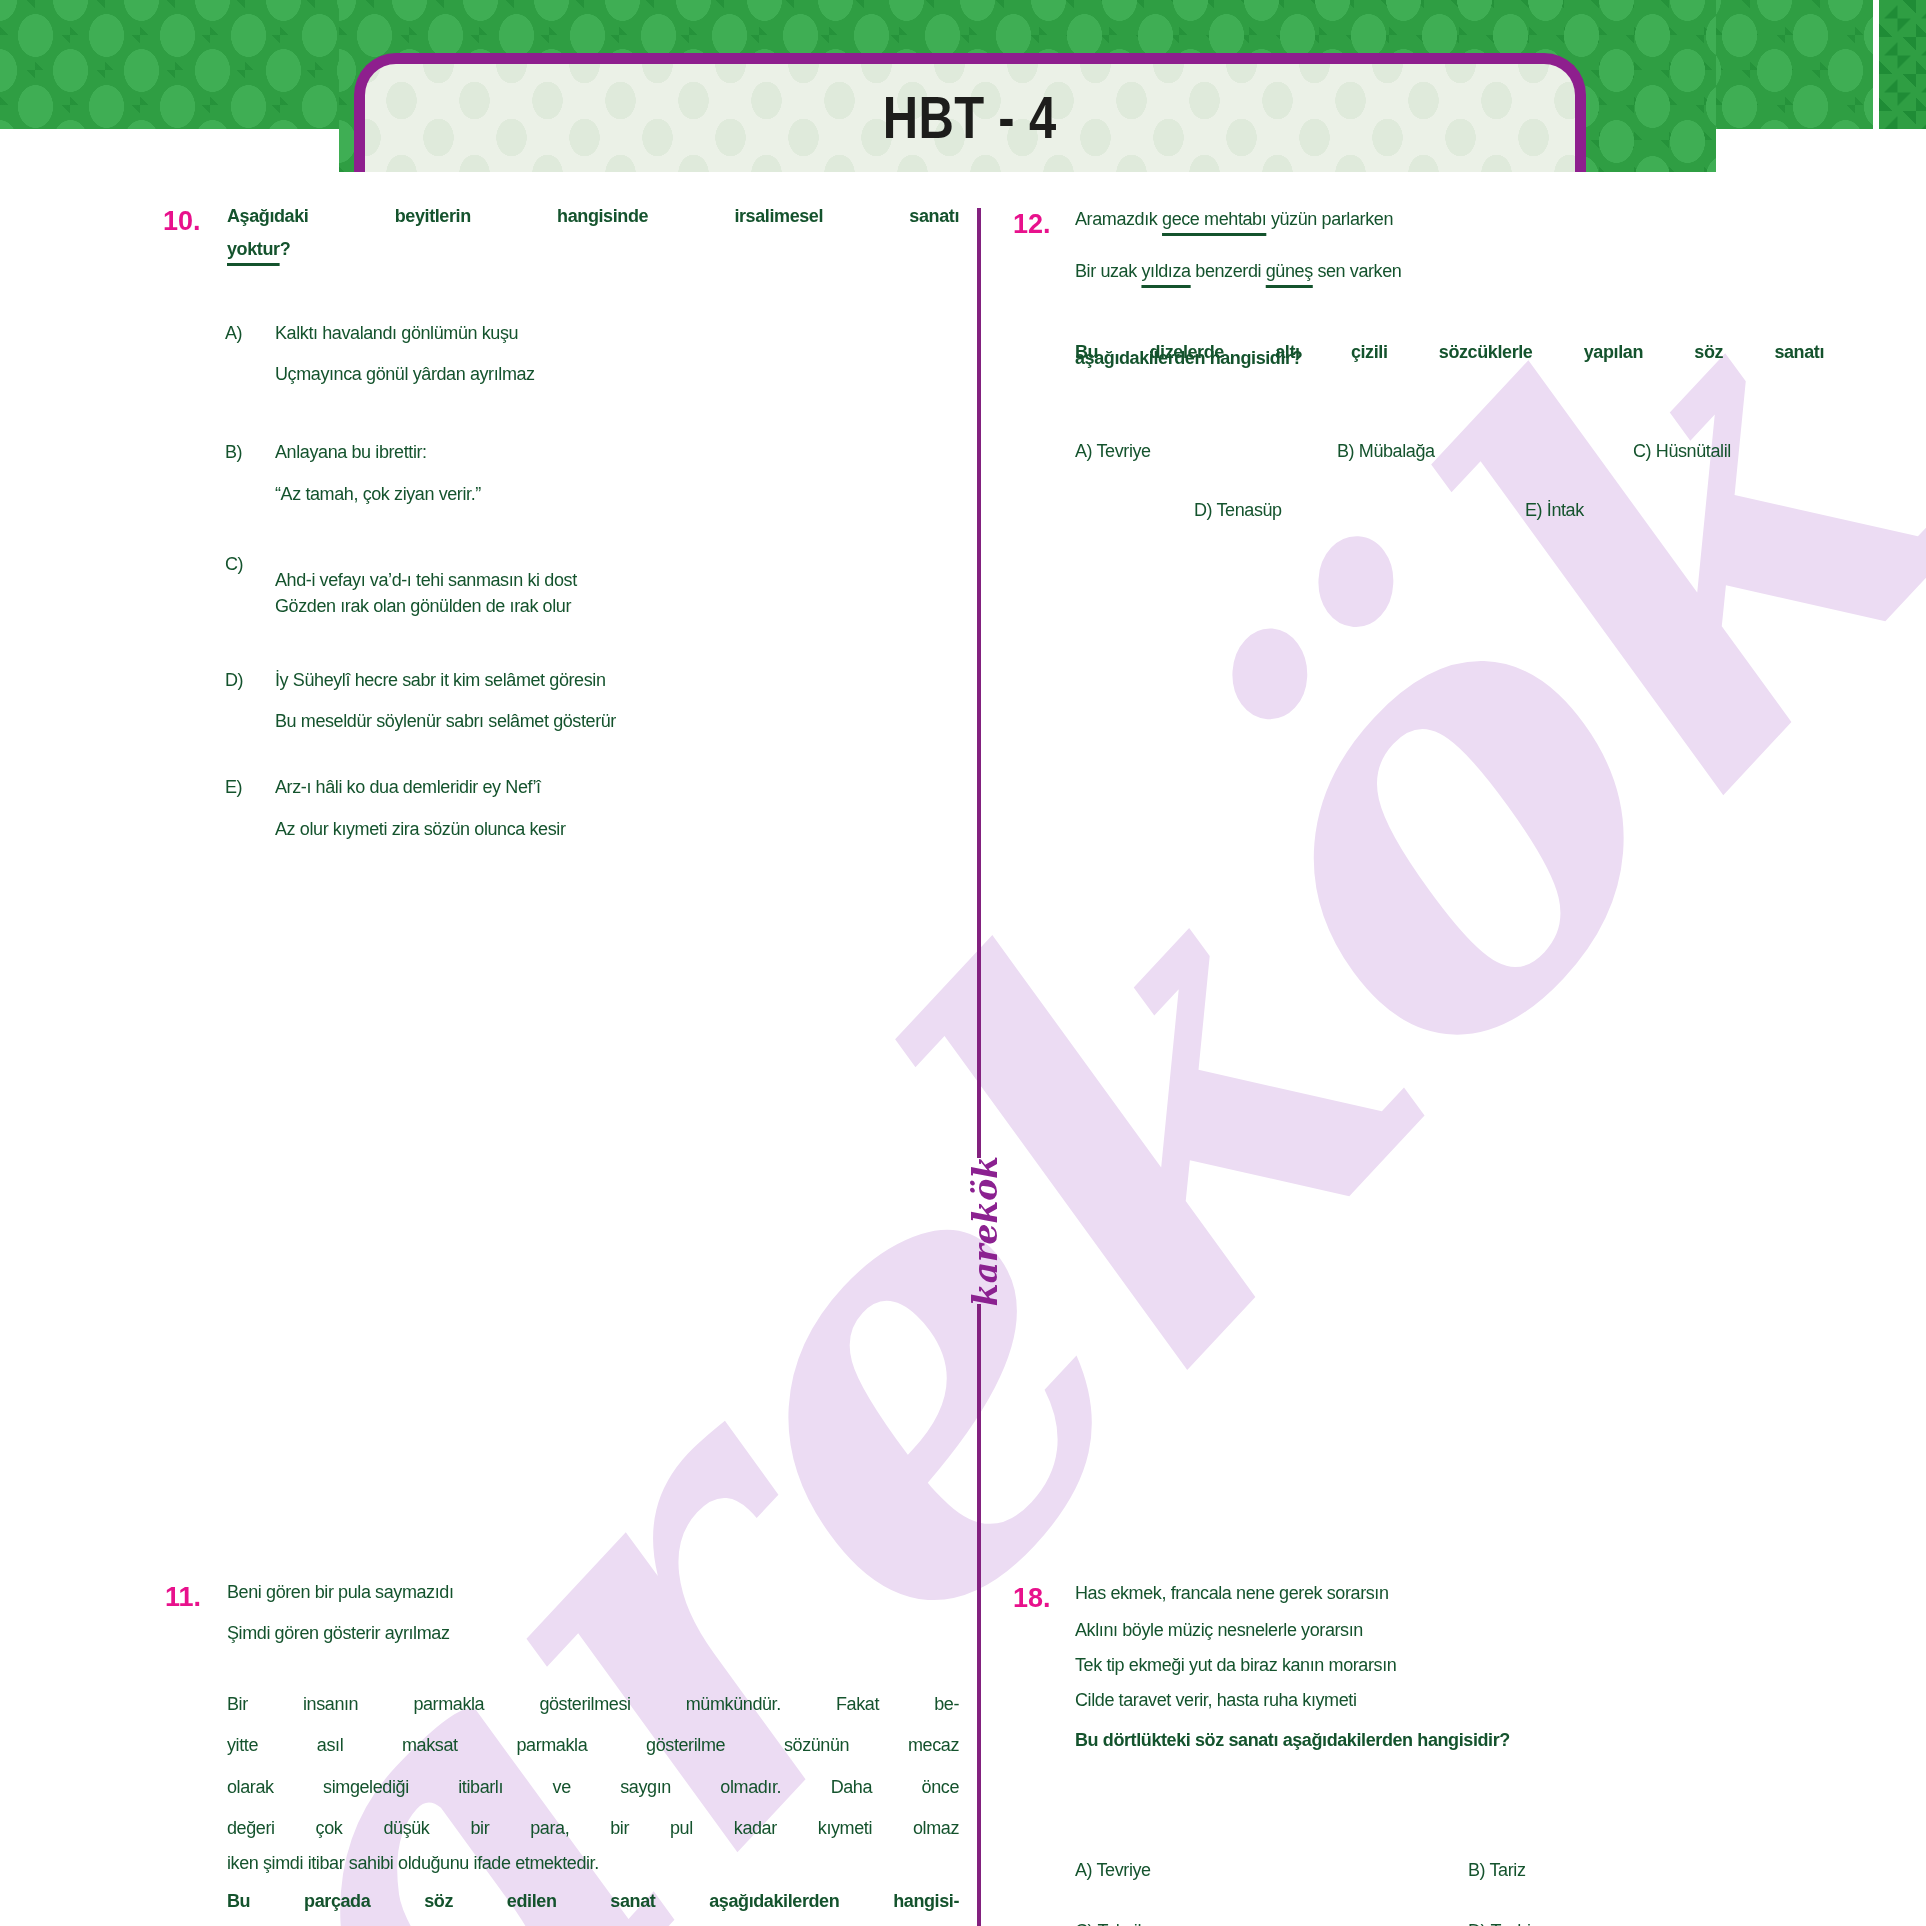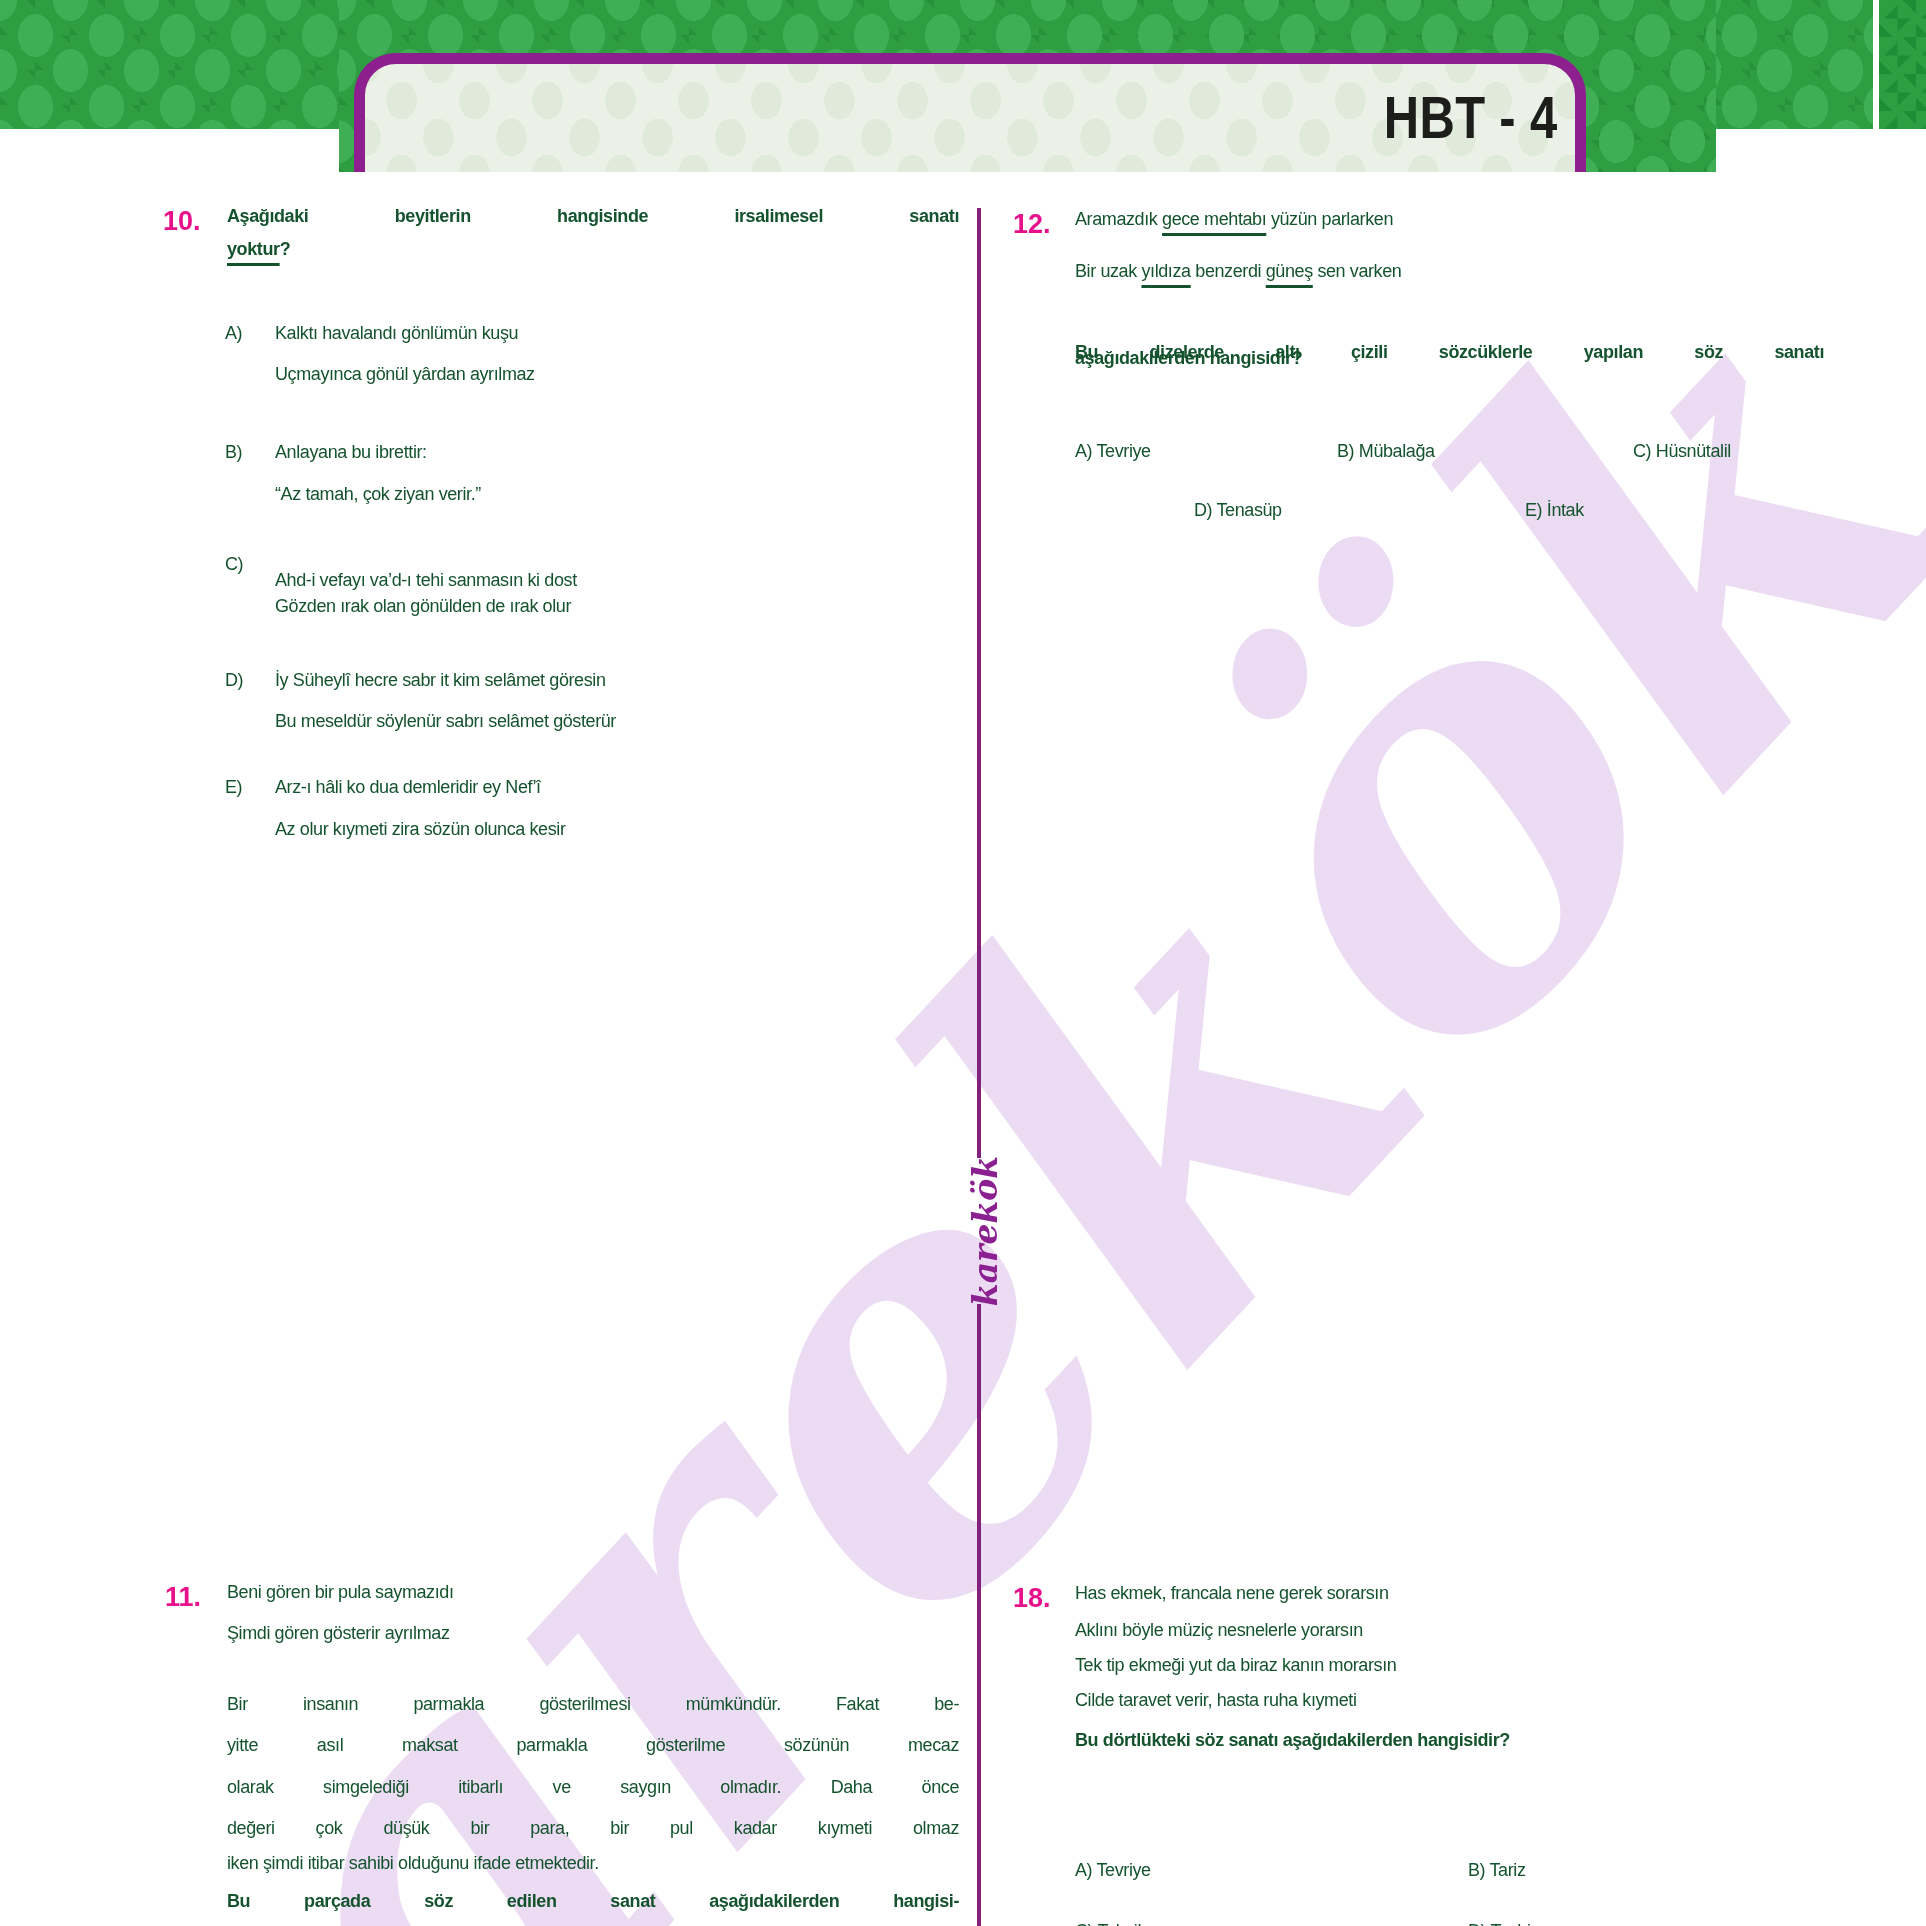--- a/index.html
+++ b/index.html
@@ -22,21 +22,21 @@
     background-size:37px 37px;background-position:0 0,18.5px 18.5px;}
 
   
   .header-box{position:absolute;left:354px;top:53px;width:1232px;height:119px;box-sizing:border-box;
     border:11.6px solid #8e1f8e;border-bottom:none;border-radius:42px 42px 0 0;
     background-color:#ebf1e7;
     background-image:
       radial-gradient(ellipse 15.4px 19px at 50% 50%, #dfeadb 98%, transparent 100%),
       radial-gradient(ellipse 15.4px 19px at 50% 50%, #dfeadb 98%, transparent 100%);
     background-size:73px 73px;background-position:0 0,37px 37px;
-    display:flex;align-items:center;justify-content:flex-end;}
+    display:flex;align-items:center;justify-content:center;}
   .header-title{font-size:59px;font-weight:bold;color:#1d1d1b;transform:scaleX(.83);letter-spacing:0.4px;}
 
   
   .wm-large{position:absolute;left:936px;top:1341px;transform:translate(-50%,-50%) rotate(-47deg);
     font-family:"DejaVu Serif",serif;font-style:italic;font-weight:bold;font-size:578px;
     color:#ecdcf3;white-space:nowrap;}
   .wm-small{position:absolute;left:985px;top:1231px;transform:translate(-50%,-50%) rotate(-90deg);
     font-family:"DejaVu Serif",serif;font-style:italic;font-weight:bold;font-size:33px;color:#8b2190;
     white-space:nowrap;}
 

